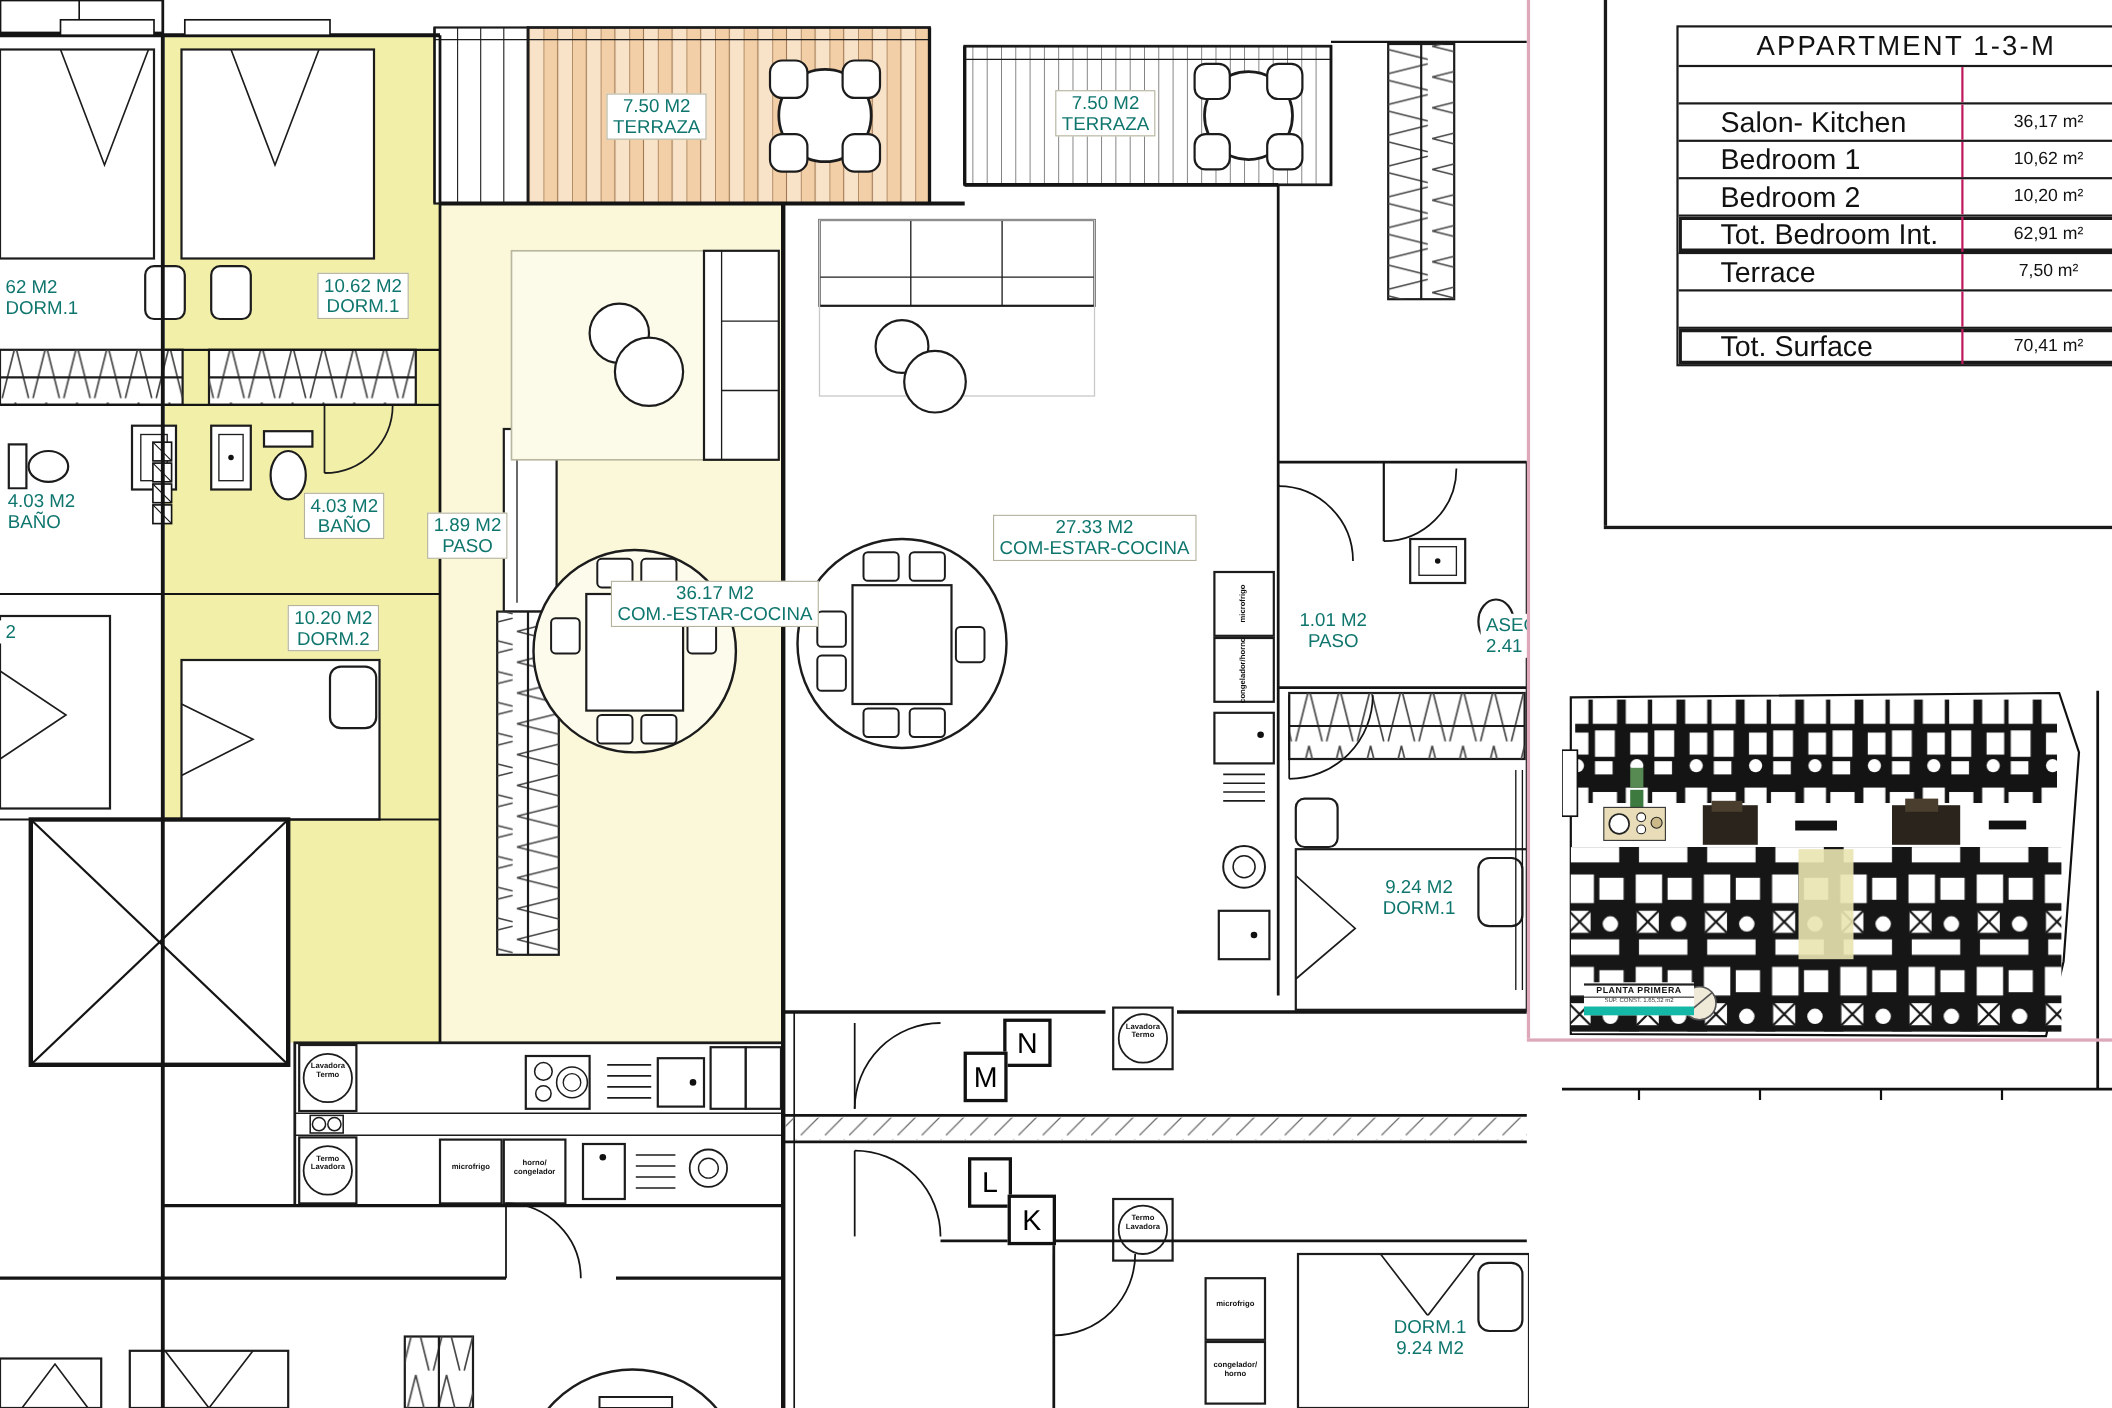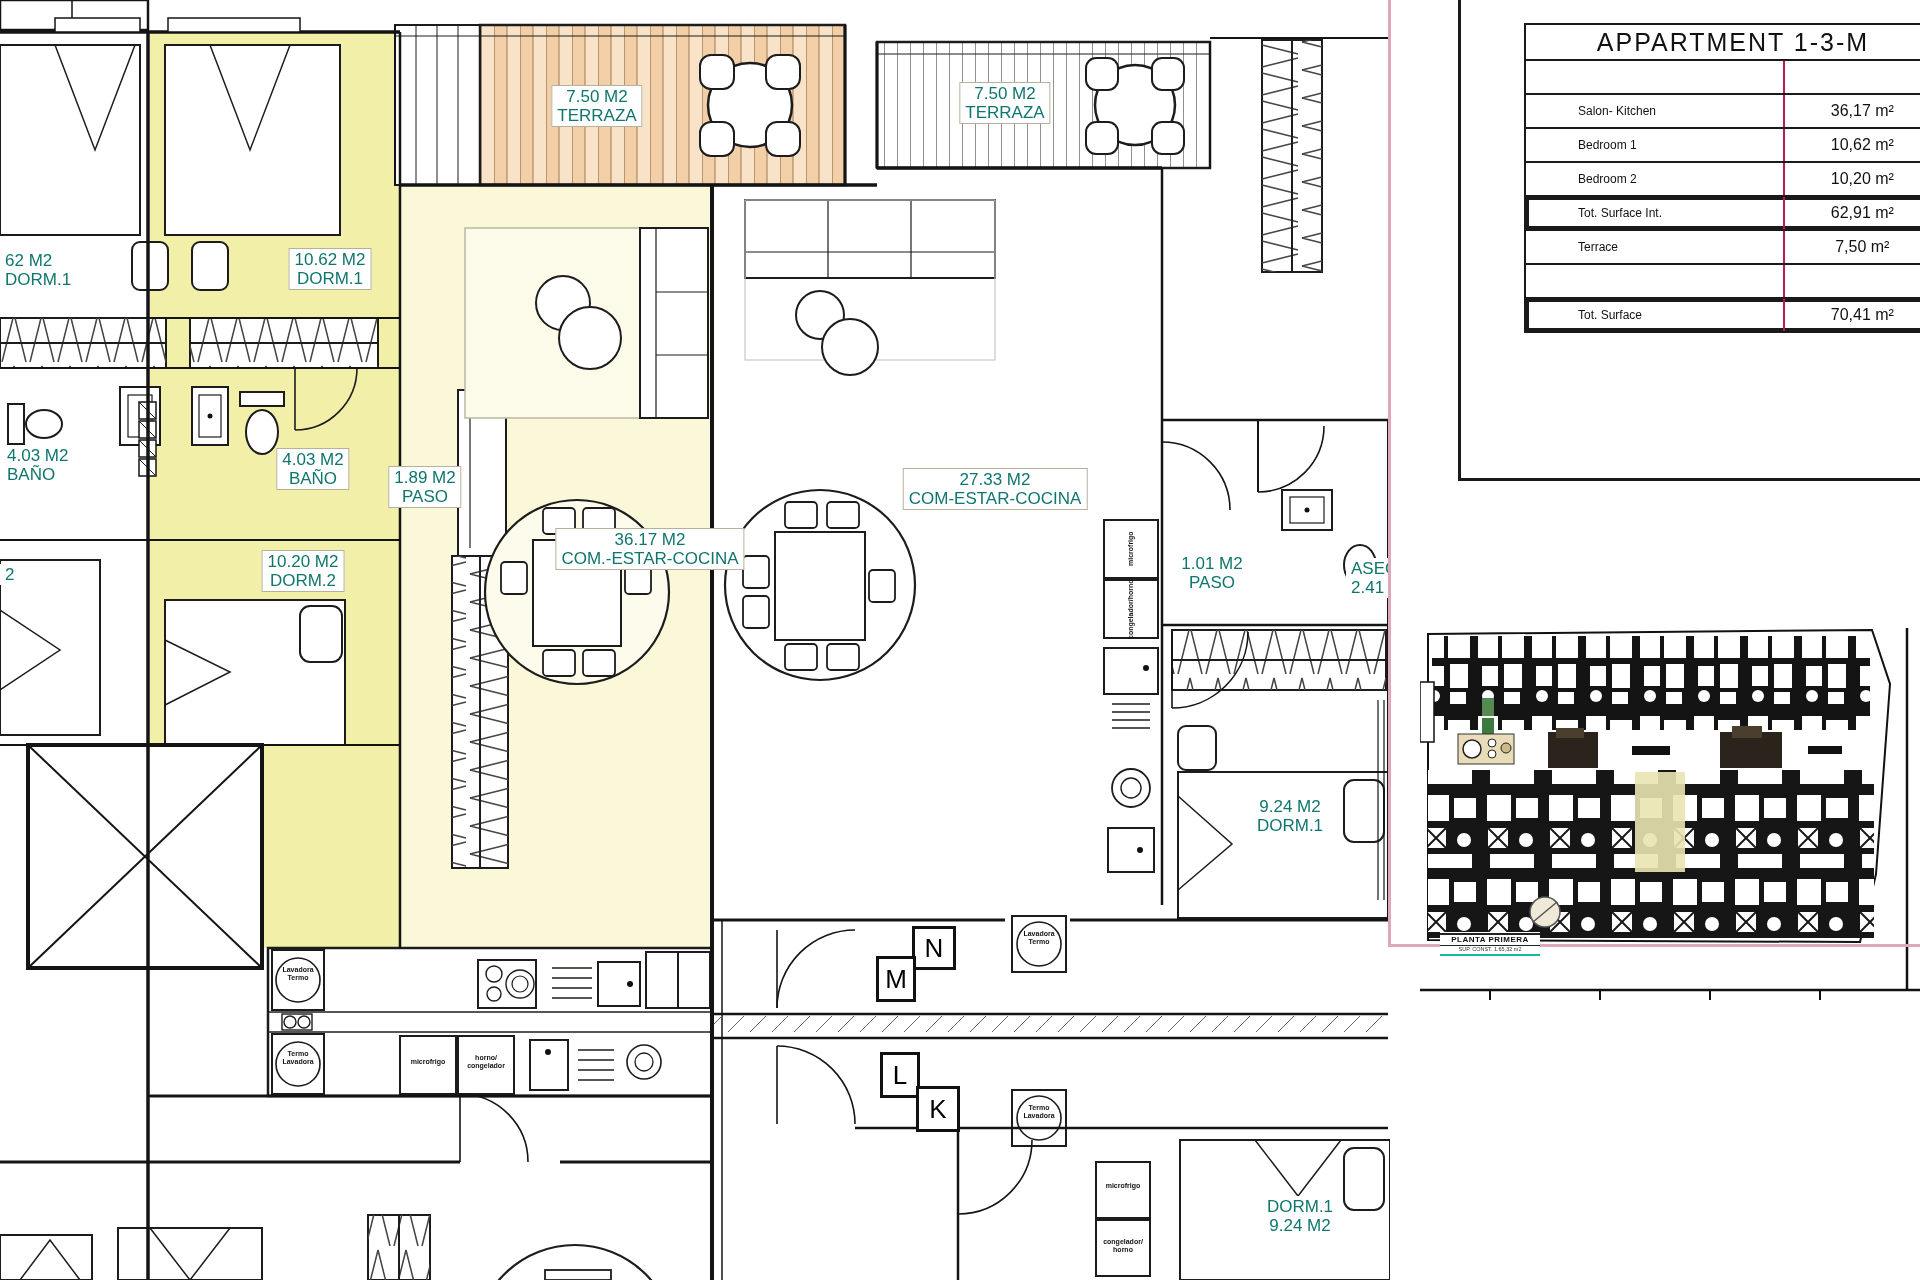--- a/index.html
+++ b/index.html
@@ -19,30 +19,30 @@
           text-align:center;z-index:6;display:flex;flex-direction:column;align-items:center;justify-content:center}
   .app-label.vert{writing-mode:vertical-rl;transform:rotate(180deg)}
   
   .area-table{position:absolute;left:1524px;top:23px;width:414px;background:#fff;
           border:2px solid #1a1a1a;z-index:10}
   .tbl-title{height:34px;border-bottom:2px solid #1a1a1a;display:flex;align-items:center;
           justify-content:center;font-size:25px;letter-spacing:2px;font-weight:500}
   .tbl-row{height:32px;display:grid;grid-template-columns:62% 38%;border-bottom:2px solid #1a1a1a;position:relative}
   .tbl-row:last-child{border-bottom:none}
   .tbl-row.emph{box-shadow:inset 0 0 0 3px #1a1a1a}
-  .tbl-label{display:flex;align-items:center;padding-left:52px;font-size:12px}
+  .tbl-label{display:flex;align-items:center;padding-left:38px;font-size:26px}
   .tbl-value{display:flex;align-items:center;justify-content:center;font-size:16px;border-left:2px solid #be185d}
   
   .sheet-v{position:absolute;left:1458px;top:0;width:3px;height:478px;background:#1a1a1a}
   .sheet-h{position:absolute;left:1458px;top:478px;width:462px;height:3px;background:#1a1a1a}
   .pink-v{position:absolute;left:1388px;top:0;width:3px;height:944px;background:#dea8bb;z-index:8}
   .pink-h{position:absolute;left:1388px;top:944px;width:532px;height:3px;background:#dea8bb;z-index:8}
   .siteplan{position:absolute;left:1420px;top:622px;width:500px;height:380px;z-index:4}
-  .site-caption{position:absolute;left:1440px;top:932px;width:100px;z-index:9;background:#fff;
-          border-bottom:2px solid #14b8a6;padding:1px 0}
+  .site-caption{position:absolute;left:1440px;top:893px;width:100px;z-index:9;background:#fff;
+          border-bottom:8px solid #14b8a6;padding:1px 0}
   .site-caption .l1{font-size:8px;font-weight:700;letter-spacing:.5px;border-top:2px solid #222;
           border-bottom:1px solid #222;text-align:center;line-height:10px}
   .site-caption .l2{font-size:5.5px;text-align:center;line-height:7px;color:#333}
 </style>
 </head>
 <body>
 
 <div class="plan">
 <svg width="1390" height="1280" viewBox="0 0 1390 1280">
   <defs>
@@ -445,21 +445,21 @@
   </div>
   <div class="tbl-row">
     <div class="tbl-label">Bedroom 1</div>
     <div class="tbl-value">10,62 m²</div>
   </div>
   <div class="tbl-row">
     <div class="tbl-label">Bedroom 2</div>
     <div class="tbl-value">10,20 m²</div>
   </div>
   <div class="tbl-row emph">
-    <div class="tbl-label">Tot. Surface Int.</div>
+    <div class="tbl-label">Tot. Bedroom Int.</div>
     <div class="tbl-value">62,91 m²</div>
   </div>
   <div class="tbl-row">
     <div class="tbl-label">Terrace</div>
     <div class="tbl-value">7,50 m²</div>
   </div>
   <div class="tbl-row">
       <div class="tbl-label"></div>
       <div class="tbl-value"></div>
     </div>

